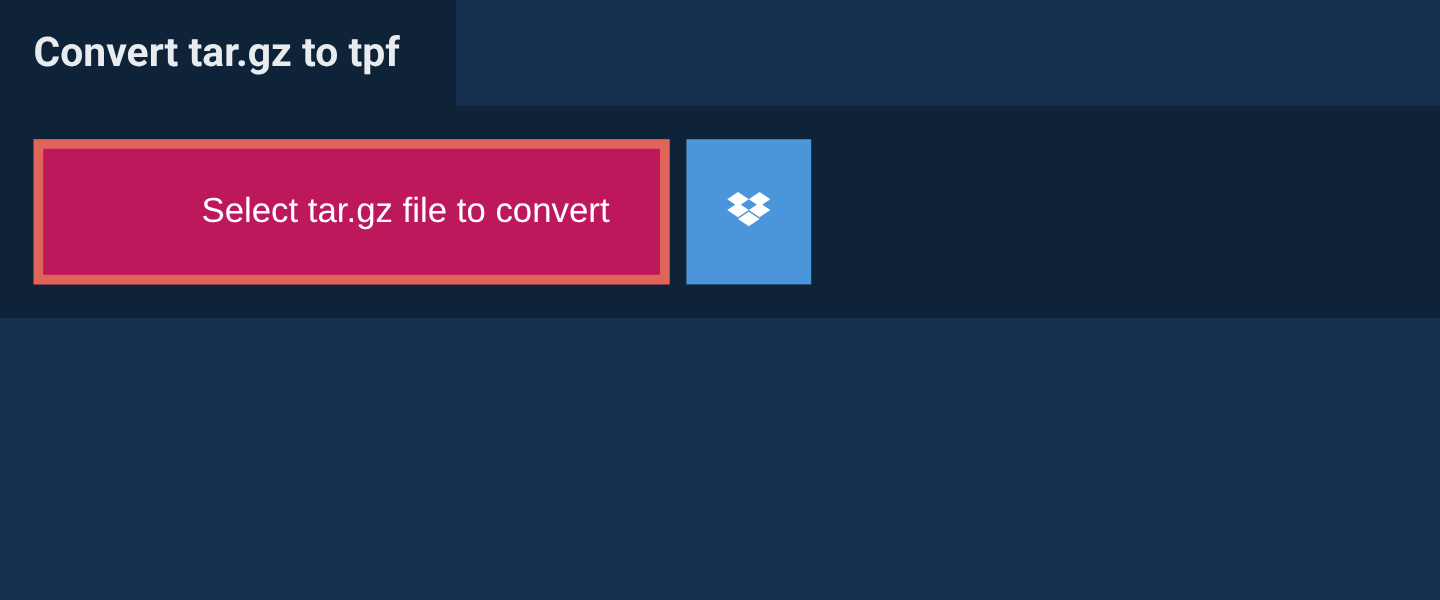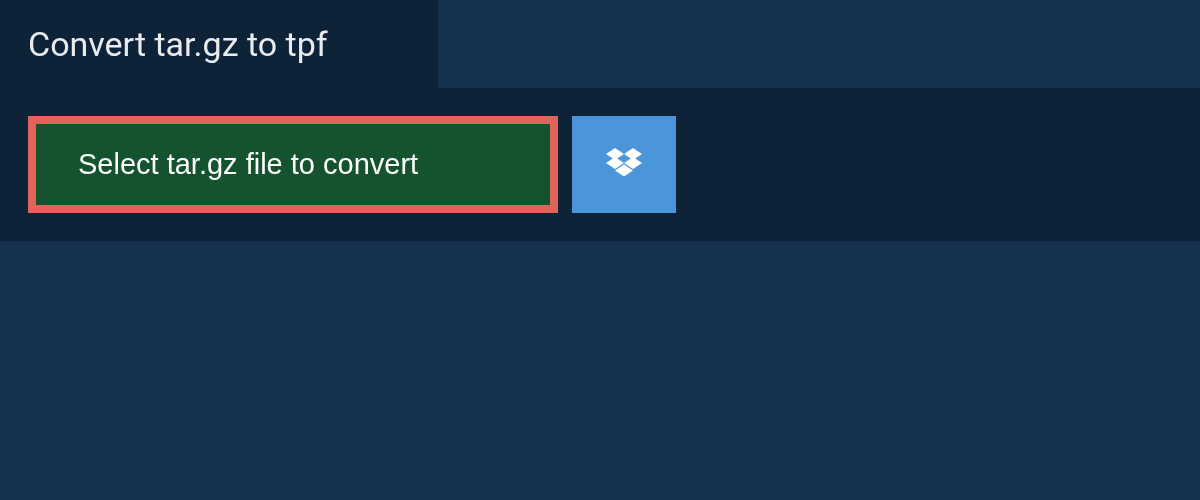--- a/index.html
+++ b/index.html
@@ -13,41 +13,41 @@
       background-color: #163150;
       font-family: -apple-system, BlinkMacSystemFont, "Segoe UI", Roboto, Helvetica, Arial, sans-serif;
       overflow: hidden;
     }
     .header-tab {
       background-color: #0e2238;
       padding: 24px 28px;
       display: inline-block;
       color: #e8ecef;
       font-size: 34px;
-      font-weight: 400;
-      width: 438px;
+      font-weight: 700;
+      width: 380px;
     }
     .upload-panel {
       background-color: #0e2238;
       width: 100%;
       padding: 28px;
       display: flex;
       gap: 14px;
     }
     .select-file-button {
-      background-color: #14532d;
+      background-color: #be185d;
       border: 8px solid #e0645a;
       color: #ffffff;
       font-size: 29px;
       font-weight: 300;
-      padding: 24px 42px;
+      padding: 36px 42px;
       cursor: pointer;
       display: inline-flex;
       align-items: center;
-      justify-content: flex-start;
+      justify-content: flex-end;
       min-width: 530px;
     }
     .dropbox-button {
       background-color: #4b95db;
       border: none;
       color: #ffffff;
       width: 104px;
       display: inline-flex;
       align-items: center;
       justify-content: center;

